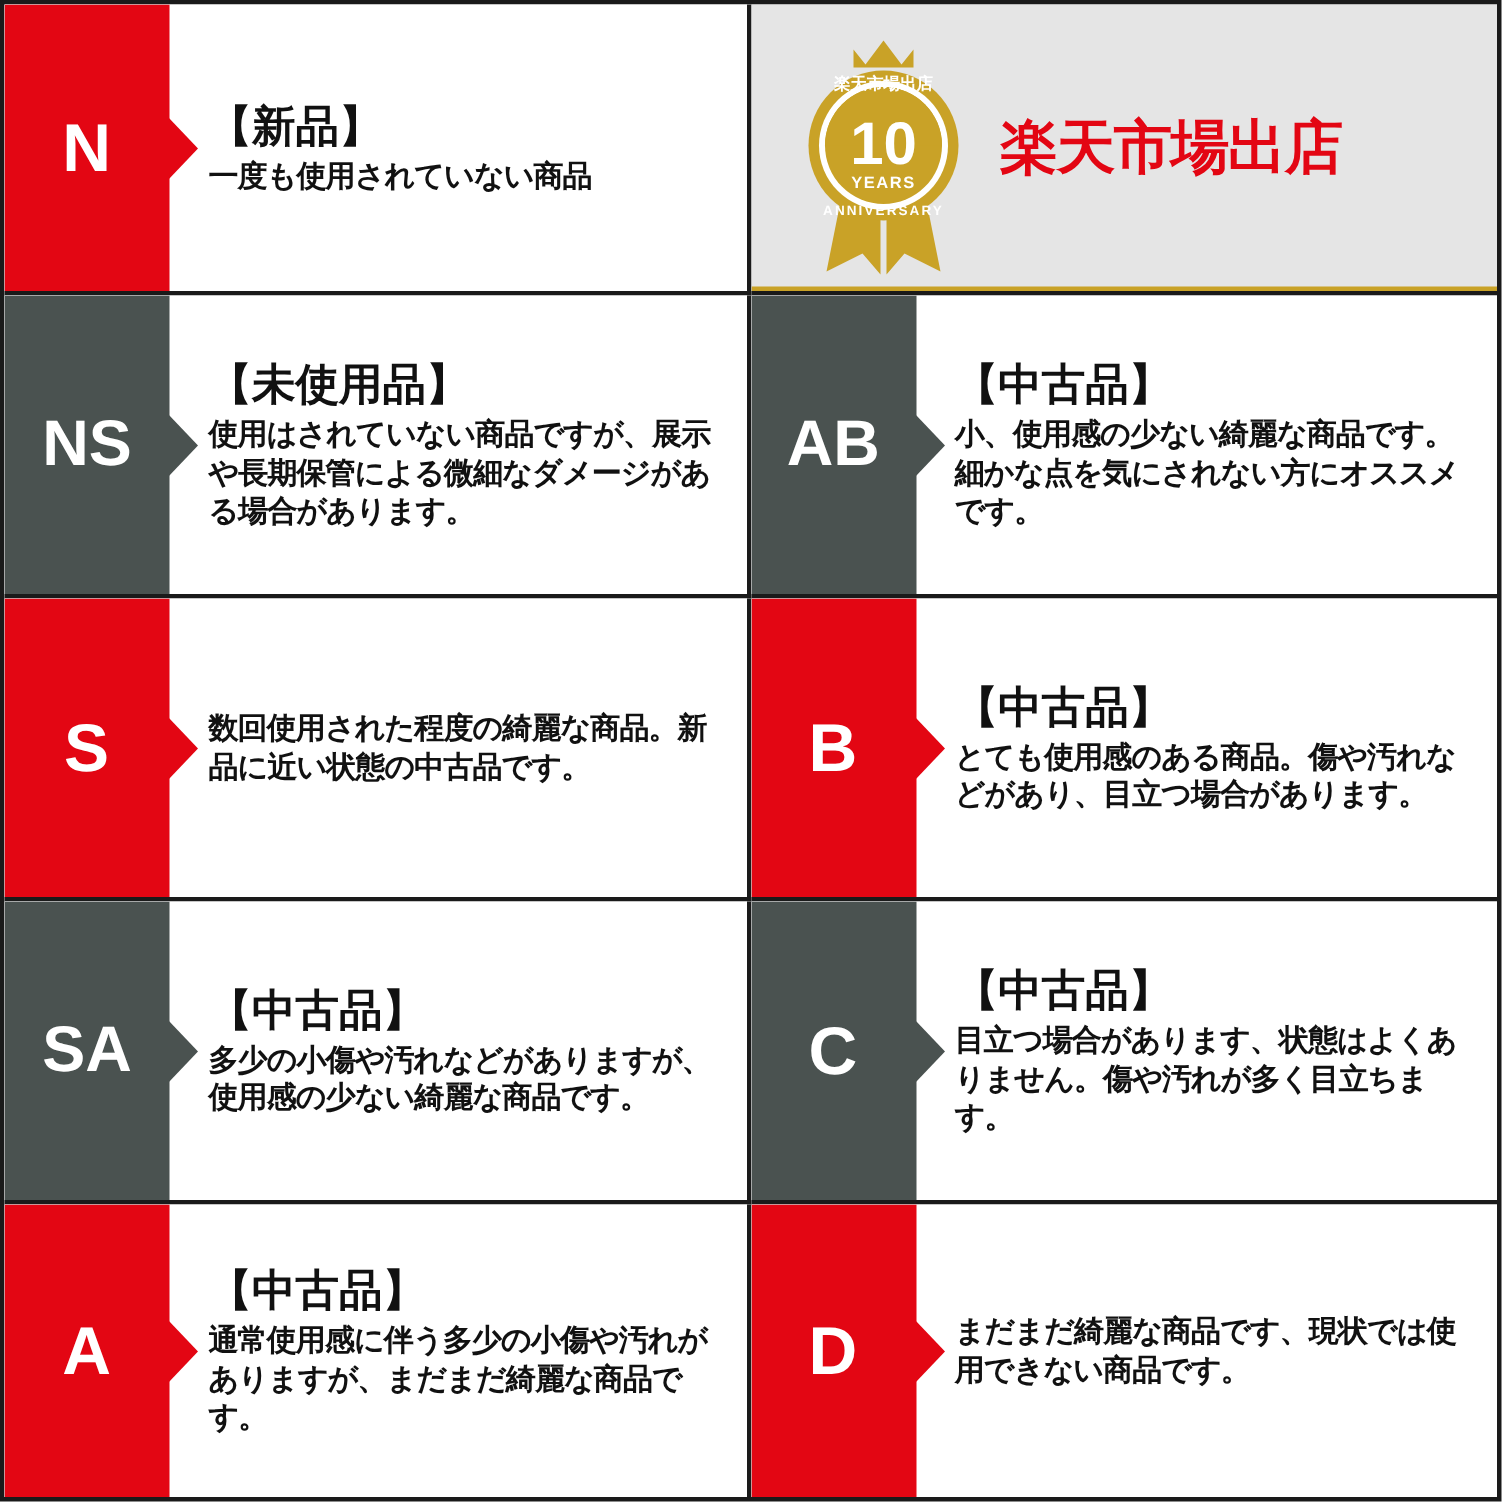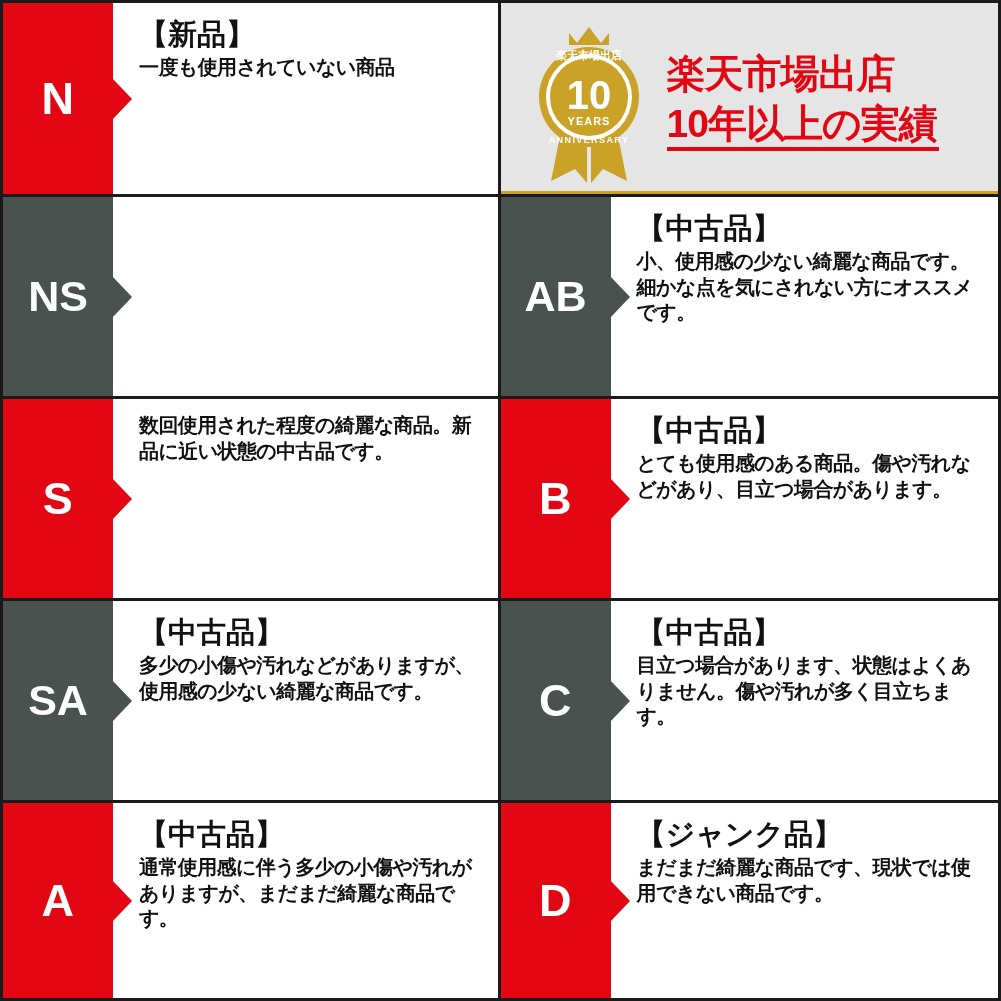--- a/index.html
+++ b/index.html
@@ -83,21 +83,21 @@
   }
   .grade-label.two  { font-size: 43px; letter-spacing: 0px; }
 
   
   .desc {
     flex: 1 1 auto;
     padding: 14px 12px 12px 26px;
     color: #111111;
     display: flex;
     flex-direction: column;
-    justify-content: flex-start;
+    justify-content: center;
     box-sizing: border-box;
   }
   .desc-title {
     font-size: 29px;
     font-weight: bold;
     line-height: 1.24;
     margin-bottom: 2px;
     white-space: nowrap;
   }
   .desc-body {
@@ -180,28 +180,31 @@
 
           <path d="M25 84 a39 39 0 0 1 78 0 z" fill="#c9a227"></path>
           <text x="64" y="46" text-anchor="middle" font-family="'Liberation Sans', sans-serif" font-size="11" fill="#ffffff" font-weight="bold">楽天市場出店</text>
           <text x="64" y="96" text-anchor="middle" font-family="'Liberation Sans', sans-serif" font-size="40" fill="#ffffff" font-weight="bold">10</text>
           <text x="64" y="112" text-anchor="middle" font-family="'Liberation Sans', sans-serif" font-size="11" fill="#ffffff" font-weight="bold" letter-spacing="1">YEARS</text>
           <text x="64" y="130" text-anchor="middle" font-family="'Liberation Sans', sans-serif" font-size="9" fill="#ffffff" font-weight="bold" letter-spacing="1.4">ANNIVERSARY</text>
         </svg>
       </div>
       <div class="promo-text">
         <div>楽天市場出店</div>
-        <div class="promo-line2">10年以上の実績</div>
       </div>
     </div>
 
     <div class="cell">
       <div class="grade dark">
         <span class="grade-label two">NS</span>
       </div>
+      <div class="desc">
+        <div class="desc-title">【未使用品】</div>
+        <div class="desc-body">使用はされていない商品ですが、展示や長期保管による微細なダメージがある場合があります。</div>
+      </div>
     </div>
 
     <div class="cell col-right">
       <div class="grade dark">
         <span class="grade-label two">AB</span>
       </div>
       <div class="desc">
         <div class="desc-title">【中古品】</div>
         <div class="desc-body">小、使用感の少ない綺麗な商品です。細かな点を気にされない方にオススメです。</div>
       </div>
@@ -254,19 +257,18 @@
         <div class="desc-title">【中古品】</div>
         <div class="desc-body">通常使用感に伴う多少の小傷や汚れがありますが、まだまだ綺麗な商品です。</div>
       </div>
     </div>
 
     <div class="cell col-right row-last">
       <div class="grade red">
         <span class="grade-label">D</span>
       </div>
       <div class="desc">
-        <div class="desc-title">【ジャンク品】</div>
         <div class="desc-body">まだまだ綺麗な商品です、現状では使用できない商品です。</div>
       </div>
     </div>
 
   </div>
 </div>
 
 </body></html>

